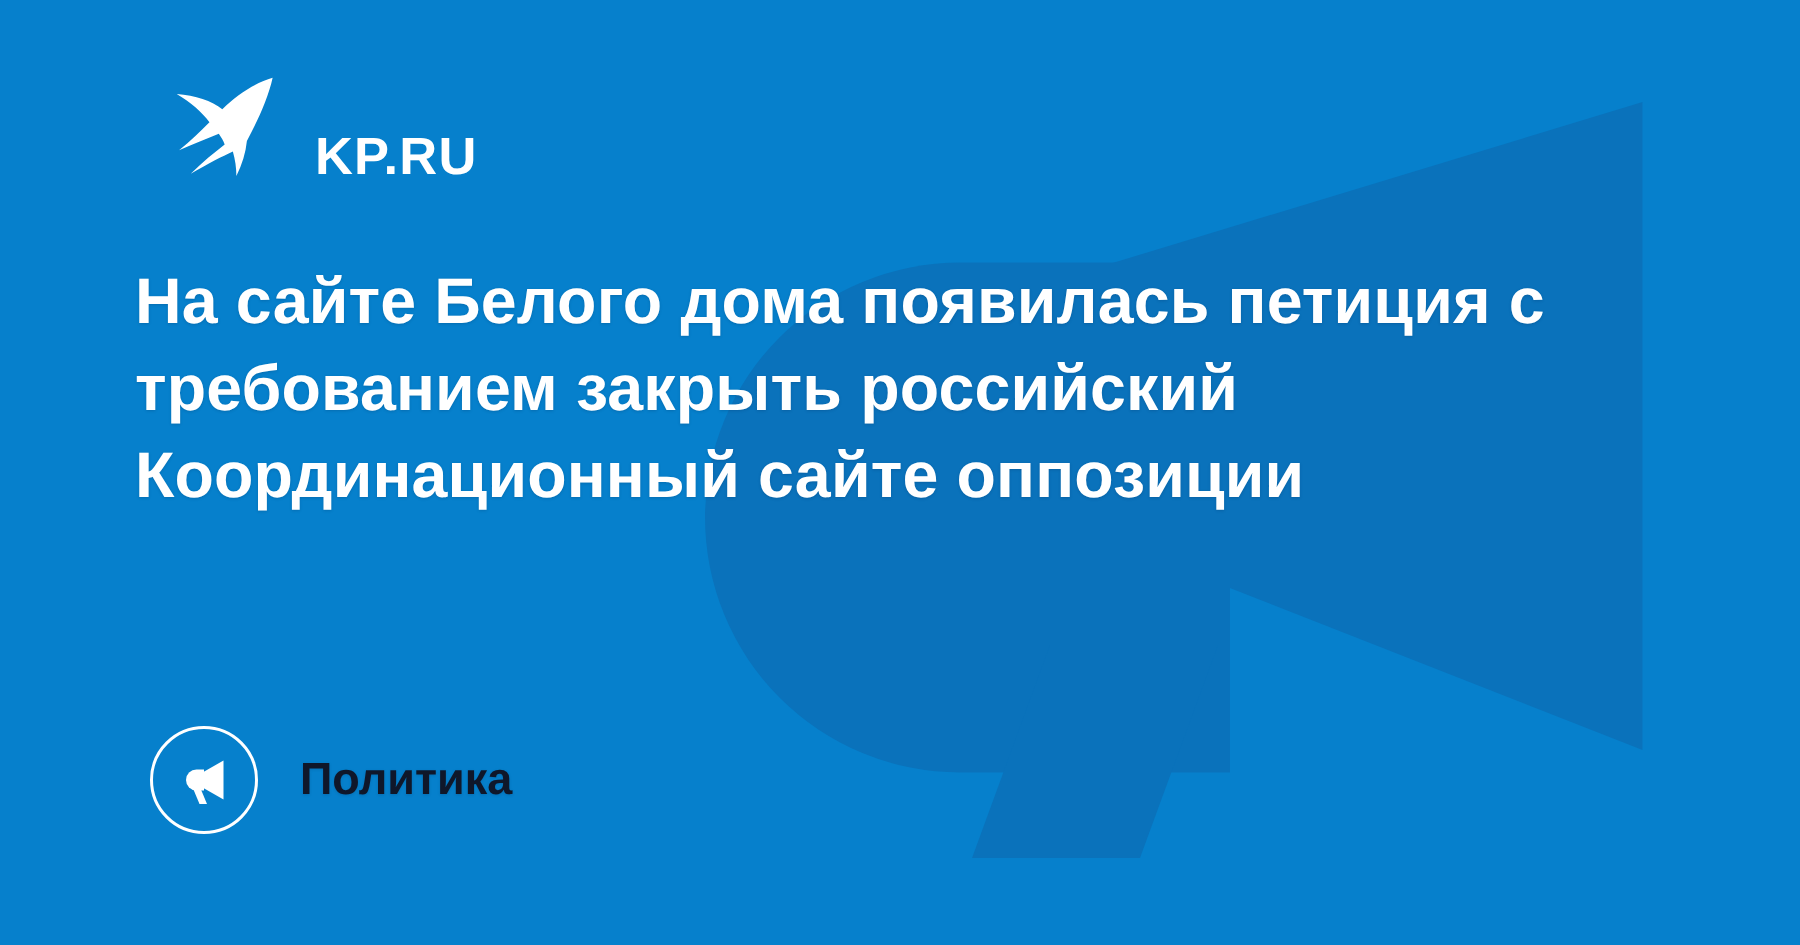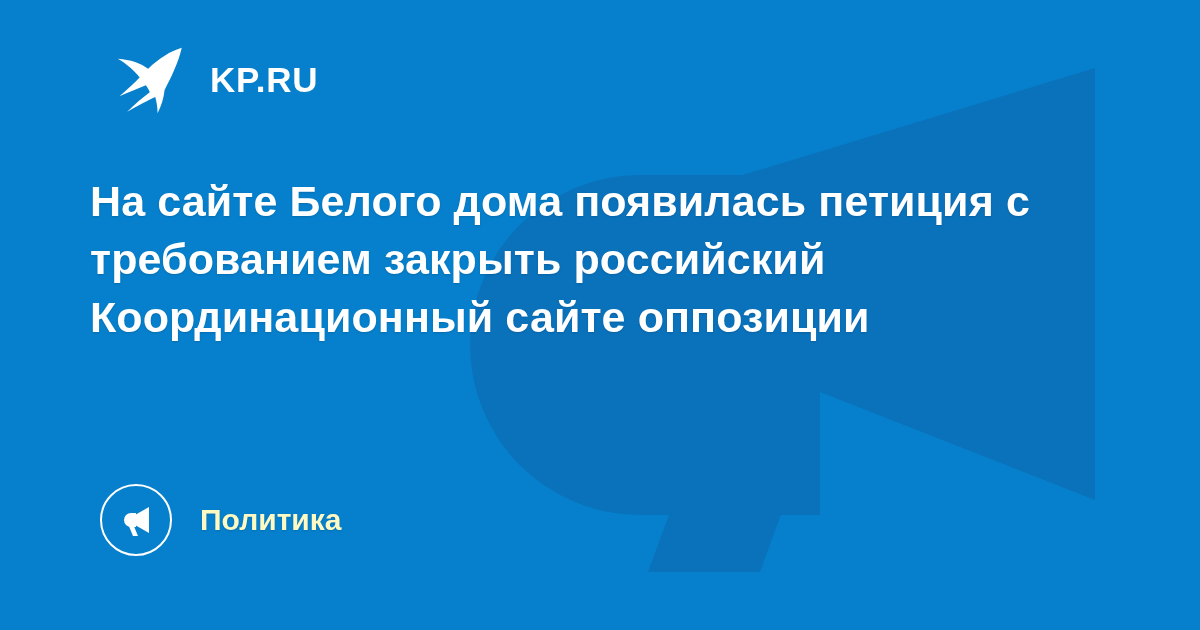--- a/index.html
+++ b/index.html
@@ -28,21 +28,21 @@
     height: 630px;
     pointer-events: none;
   }
 
   
   .header {
     position: absolute;
     left: 110px;
     top: 36px;
     display: flex;
-    align-items: center;
+    align-items: flex-end;
     gap: 22px;
     height: 86px;
   }
 
   .bird-logo {
     width: 78px;
     height: 78px;
     display: block;
     flex: 0 0 auto;
   }
@@ -94,21 +94,21 @@
     flex: 0 0 auto;
   }
 
   .megaphone-icon {
     width: 40px;
     height: 40px;
     display: block;
   }
 
   .category-label {
-    color: #fef9c3;
+    color: #0f172a;
     font-size: 30px;
     font-weight: 700;
     line-height: 1;
     white-space: nowrap;
     text-shadow: 0 1px 2px rgba(0, 40, 80, 0.2);
   }
 </style>
 </head>
 <body>
 

